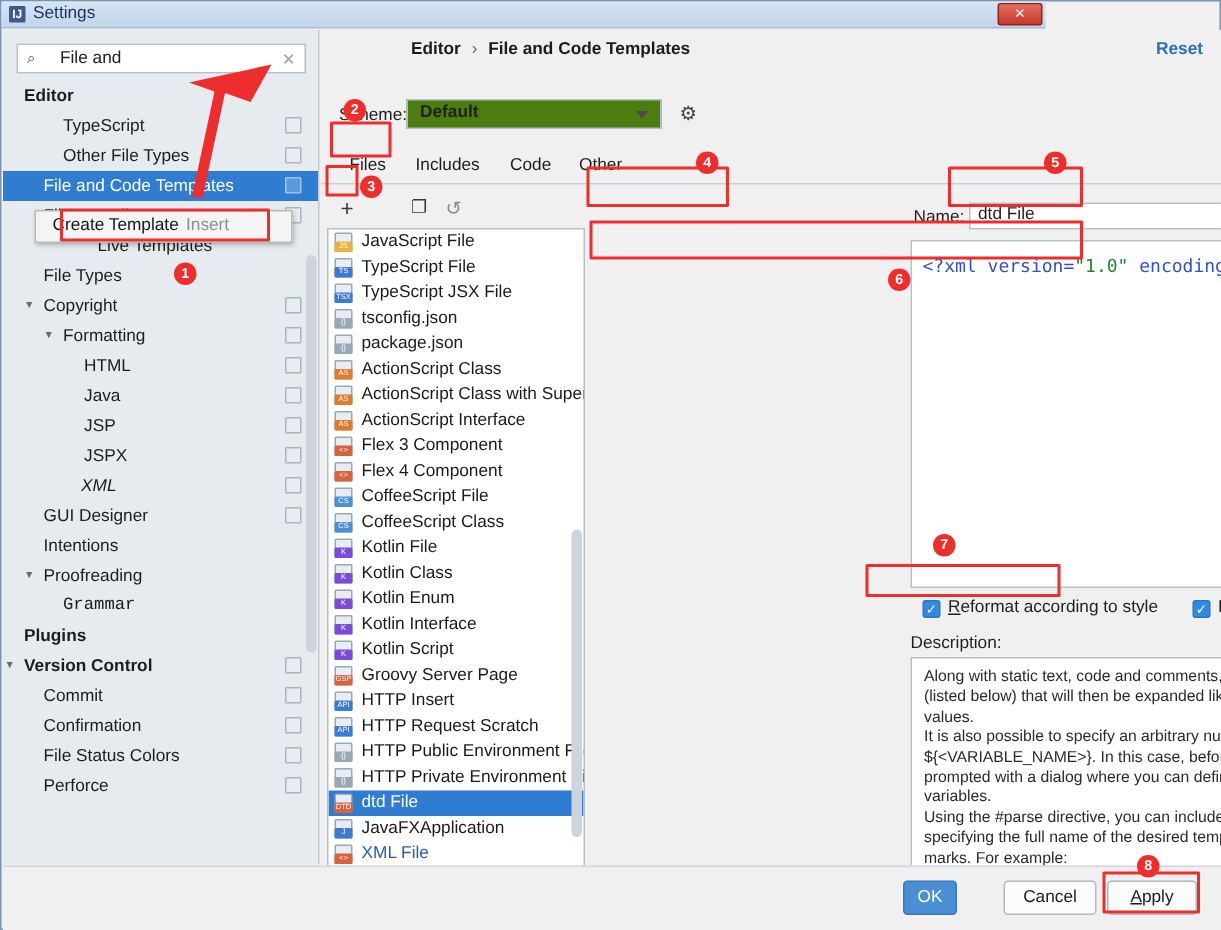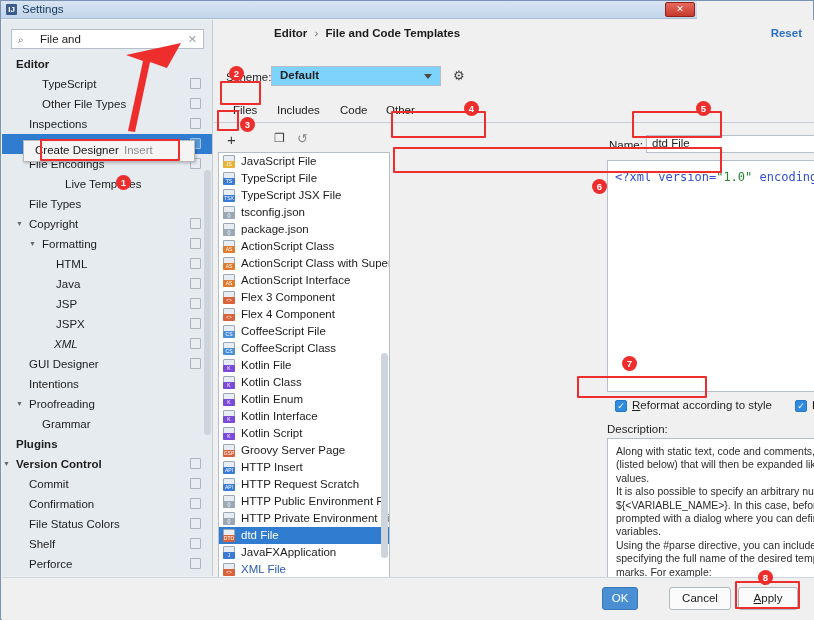--- a/index.html
+++ b/index.html
@@ -61,21 +61,21 @@
                background:#f0f0f0; }
   .crumb { position:absolute; left:12px; top:7px; font-size:11.5px;
            font-weight:bold; color:#1b1b1b;margin-left:48px; }
   .crumb .sep { font-weight:normal; color:#6a6a6a; padding:0 4px; }
   .reset { position:absolute; right:12px; top:7px; font-size:11.5px;
            font-weight:bold; color:#2a6fc0; }
 
   .schemerow { position:absolute; left:0; top:46px; width:600px; height:26px; }
   .scheme-lb { position:absolute; left:12px; top:5px; font-size:11.5px; }
   .scheme-sel { position:absolute; left:57px; top:0; width:170px; height:20px;
-                background:#7dd3fc; border:1px solid #b6bfc9; }
+                background:#4d7c0f; border:1px solid #b6bfc9; }
   .scheme-val { position:absolute; left:8px; top:2px; font-weight:bold; font-size:11.5px; }
   .scheme-arr { position:absolute; right:8px; top:7px; width:0; height:0;
                 border-left:4px solid transparent; border-right:4px solid transparent;
                 border-top:5px solid #4a4a4a; }
   .gear { position:absolute; left:239px; top:2px; width:15px; height:15px;
           font-size:13px; color:#444; line-height:15px; }
 
   .tabs { position:absolute; left:0; top:79px; width:600px; height:24px;
           border-bottom:1px solid #c8ced5; }
   .tab { position:absolute; top:0; height:24px; line-height:22px; font-size:11.5px;
@@ -169,24 +169,20 @@
           <span class="tlabel" style="left: 14px;">Editor</span>
         </div>
         <div class="titem">
           <span class="tlabel" style="left: 40px;">TypeScript</span>
           <span class="tcopy"></span>
         </div>
         <div class="titem">
           <span class="tlabel" style="left: 40px;">Other File Types</span>
           <span class="tcopy"></span>
         </div>
-        <div class="titem">
-          <span class="tlabel" style="left: 27px;">Inspections</span>
-          <span class="tcopy"></span>
-        </div>
         <div class="titem sel">
           <span class="tlabel" style="left: 27px;">File and Code Templates</span>
           <span class="tcopy"></span>
         </div>
         <div class="titem">
           <span class="tlabel" style="left: 27px;">File Encodings</span>
           <span class="tcopy"></span>
         </div>
         <div class="titem">
           <span class="tlabel" style="left: 27px; margin-left: 36px;">Live Templates</span>
@@ -229,44 +225,40 @@
           <span class="tcopy"></span>
         </div>
         <div class="titem">
           <span class="tlabel" style="left: 27px;">Intentions</span>
         </div>
         <div class="titem">
           <span class="tarrow" style="left: 14px;">▼</span>
           <span class="tlabel" style="left: 27px;">Proofreading</span>
         </div>
         <div class="titem">
-          <span class="tlabel" style="left: 40px;">Grammar</span>
+          <span class="tlabel" style="left: 40px; font-family: Liberation Mono, monospace;">Grammar</span>
         </div>
         <div class="titem bold">
           <span class="tlabel" style="left: 14px;">Plugins</span>
         </div>
         <div class="titem bold">
           <span class="tarrow" style="left: 1px;">▼</span>
           <span class="tlabel" style="left: 14px;">Version Control</span>
           <span class="tcopy"></span>
         </div>
         <div class="titem">
           <span class="tlabel" style="left: 27px;">Commit</span>
           <span class="tcopy"></span>
         </div>
         <div class="titem">
           <span class="tlabel" style="left: 27px;">Confirmation</span>
           <span class="tcopy"></span>
         </div>
         <div class="titem">
           <span class="tlabel" style="left: 27px;">File Status Colors</span>
-          <span class="tcopy"></span>
-        </div>
-        <div class="titem">
-          <span class="tlabel" style="left: 27px;">Shelf</span>
           <span class="tcopy"></span>
         </div>
         <div class="titem">
           <span class="tlabel" style="left: 27px;">Perforce</span>
           <span class="tcopy"></span>
         </div>
       </div>
     <div class="tscroll"></div>
   </div>
   <div class="helpbar">
@@ -356,21 +348,21 @@
           <p>Along with static text, code and comments, you can also use predefined variables (listed below) that will then be expanded like macros into the corresponding values.</p>
           <p>It is also possible to specify an arbitrary number of custom variables in the format ${&lt;VARIABLE_NAME&gt;}. In this case, before the new file is created, you will be prompted with a dialog where you can define particular values for all custom variables.</p>
           <p>Using the #parse directive, you can include templates from the Includes tab, by specifying the full name of the desired template as a parameter in quotation marks. For example:</p>
           <p style="font-weight: bold;">#parse("File Header.java")</p>
         </div>
 
     </div>
   </div>
 
   <div class="tooltip">
-    <div class="tt-a">Create Designer</div>
+    <div class="tt-a">Create Template</div>
     <div class="tt-b">Insert</div>
   </div>
 
   <div class="btnbar">
     <div class="btn primary" style="left:600px;width:36px;">OK</div>
     <div class="btn" style="left:667px;width:62px;">Cancel</div>
     <div class="btn" style="left:736px;width:60px;"><span class="u">A</span>pply</div>
   </div>
 
   <div class="abox" style="left:39px;top:138px;width:140px;height:22px;"></div>

